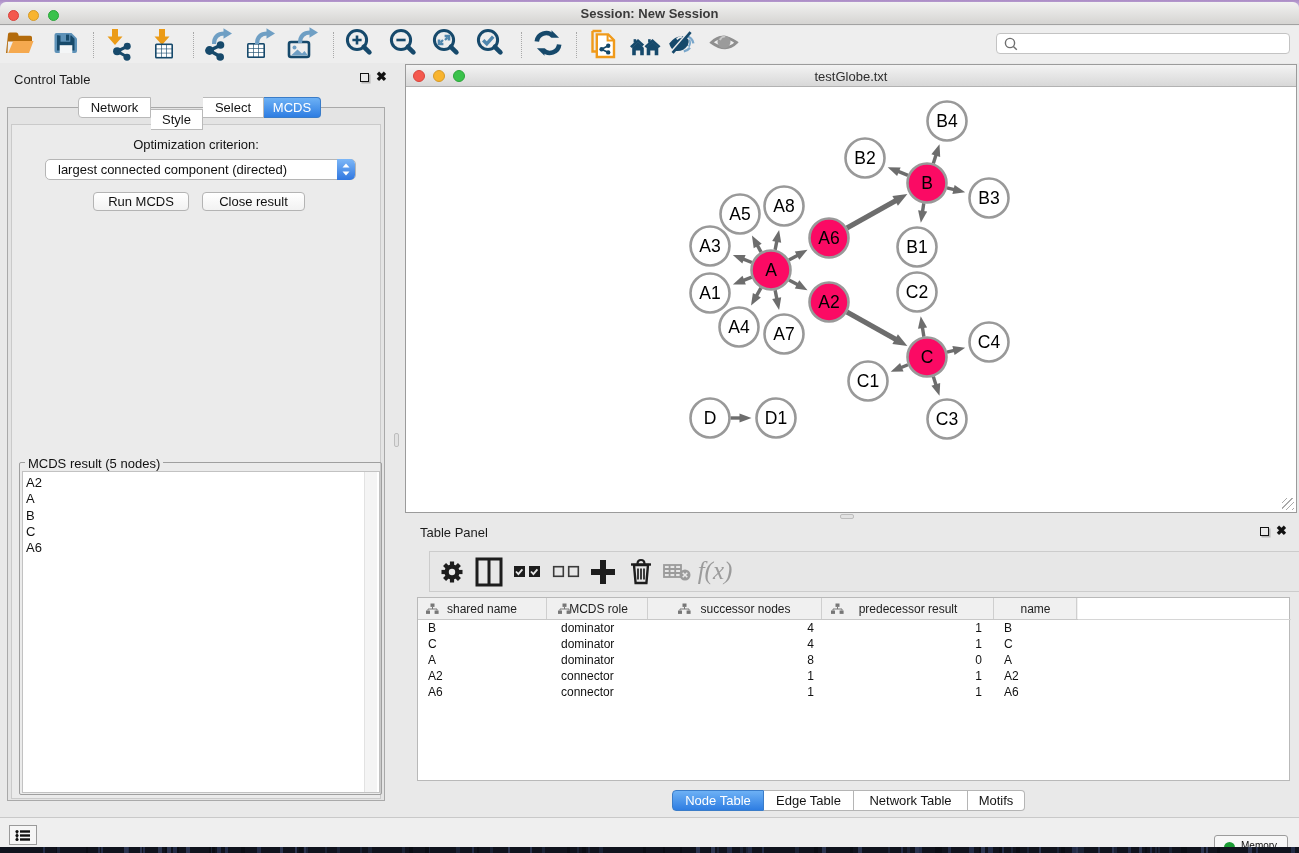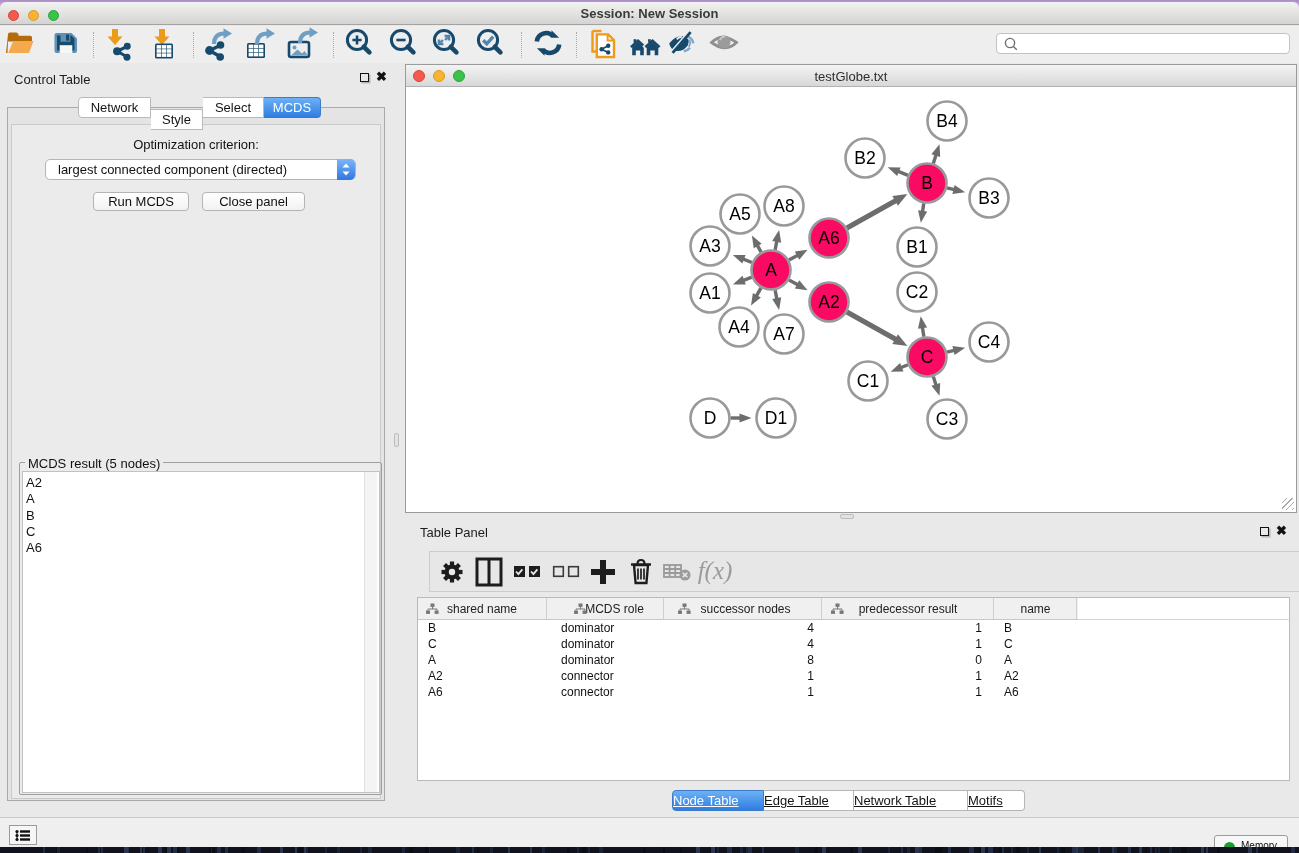--- a/index.html
+++ b/index.html
@@ -41,21 +41,21 @@
 #grip { position:absolute; right:2px; bottom:2px; width:12px; height:12px;
   background:repeating-linear-gradient(135deg, transparent 0 3px, #aaa 3px 4px); }
 #tablepanel { left:405px; top:519px; width:894px; height:298px; }
 #tpTitle { position:absolute; left:15px; top:6px; font-size:13px; color:#1c1c1c; }
 #ttools { position:absolute; left:24px; top:32px; width:986px; height:41px; background:#e7e7e7; border:1px solid #cccccc; }
 #ttable { position:absolute; left:12px; top:78px; width:873px; height:184px; background:#fff; border:1px solid #b9b9b9; }
 #thead { position:absolute; left:0; top:0; width:660px; height:22px; background:#f0f0f0; border-bottom:1px solid #c8c8c8; }
 .hcell { position:absolute; top:0; height:21px; border-right:1px solid #cfcfcf; font-size:12px; color:#222; text-align:center; line-height:23px; }
 .trow { position:absolute; left:0; width:100%; height:16px; font-size:12px; }
 .trow span { position:absolute; top:1px; }
-.btab { position:absolute; top:271px; height:21px; background:#fff; border:1px solid #b5b5b5; border-left:none; font-size:13px; line-height:20px; color:#141414;text-decoration:underline; }
+.btab { position:absolute; top:271px; height:21px; background:#fff; border:1px solid #b5b5b5; border-left:none; font-size:13px; text-align:center; line-height:20px; color:#141414; }
 #statusbar { left:0; top:817px; width:1299px; height:30px; background:#efefef; border-top:1px solid #c9c9c9; }
 #listbtn { position:absolute; left:9px; top:7px; width:28px; height:20px; background:#f6f6f6; border:1px solid #9a9a9a; }
 #membtn { position:absolute; right:11px; top:5px; width:74px; height:23px; background:#f7f7f7; border:1px solid #9c9c9c; border-radius:3px; font-size:10px; color:#111;margin-top:12px; }
 #membtn i { position:absolute; left:9px; top:6px; width:11px; height:11px; border-radius:50%; background:#1b9c35; }
 #membtn span { position:absolute; left:26px; top:4px; font-style:normal; }
 #deskBottom { left:0; top:847px; width:1299px; height:6px; background:#10131d; }
 #deskBottom i { position:absolute; top:0; height:6px; display:block; }
 .handle { position:absolute; background:#e2e2e2; border:1px solid #bdbdbd; border-radius:2px; }
 </style></head>
 <body>
@@ -220,21 +220,21 @@
   <div class="tab tabsel" style="left:264px;top:34px;width:57px;border-radius:0 4px 4px 0">MCDS</div>
   <div id="tabpanel">
     <div id="mcdspanel">
       <div id="combo">largest connected component (directed)
         <div class="spin"><svg width="18" height="21" viewBox="0 0 18 21">
           <path d="M5.5 8.5 L9 4.5 L12.5 8.5 z M5.5 12.5 L9 16.5 L12.5 12.5 z" fill="#fff"></path>
             </svg></div>
       </div>
       <div id="optlabel">Optimization criterion:</div>
       <div class="btn" style="left:81px;top:67px;width:96px">Run MCDS</div>
-      <div class="btn" style="left:190px;top:67px;width:103px">Close panel</div>
+      <div class="btn" style="left:190px;top:67px;width:103px">Close result</div>
       <div id="groupbox">
         <div id="grouptitle">MCDS result (5 nodes)</div>
         <div id="mlist">
           <div class="li">A2</div>
             <div class="li">A</div>
             <div class="li">B</div>
             <div class="li">C</div>
             <div class="li">A6</div>
           <div id="mscroll"></div>
         </div>
@@ -395,21 +395,21 @@
   <div id="ttable">
     <div id="thead">
         <div class="hcell" style="left:0px;width:129px"><svg width="13" height="12" viewBox="0 0 13 12" style="position:absolute;left:8px;top:5px">
             <g fill="#777">
               <rect x="4.5" y="0.5" width="4" height="3.4"></rect>
               <rect x="0" y="7.5" width="4" height="3.4"></rect>
               <rect x="8.6" y="7.5" width="4" height="3.4"></rect>
             </g>
             <path d="M6.5 4 v2 M2 7.5 v-1.5 h9 v1.5" stroke="#777" fill="none"></path>
           </svg><span>shared name</span></div>
-        <div class="hcell" style="left:148px;width:98px"><svg width="13" height="12" viewBox="0 0 13 12" style="position:absolute;left:8px;top:5px">
+        <div class="hcell" style="left:132px;width:98px"><svg width="13" height="12" viewBox="0 0 13 12" style="position:absolute;left:8px;top:5px">
             <g fill="#777">
               <rect x="4.5" y="0.5" width="4" height="3.4"></rect>
               <rect x="0" y="7.5" width="4" height="3.4"></rect>
               <rect x="8.6" y="7.5" width="4" height="3.4"></rect>
             </g>
             <path d="M6.5 4 v2 M2 7.5 v-1.5 h9 v1.5" stroke="#777" fill="none"></path>
           </svg><span>MCDS role</span></div>
         <div class="hcell" style="left:252px;width:152px"><svg width="13" height="12" viewBox="0 0 13 12" style="position:absolute;left:8px;top:5px">
             <g fill="#777">
               <rect x="4.5" y="0.5" width="4" height="3.4"></rect>

